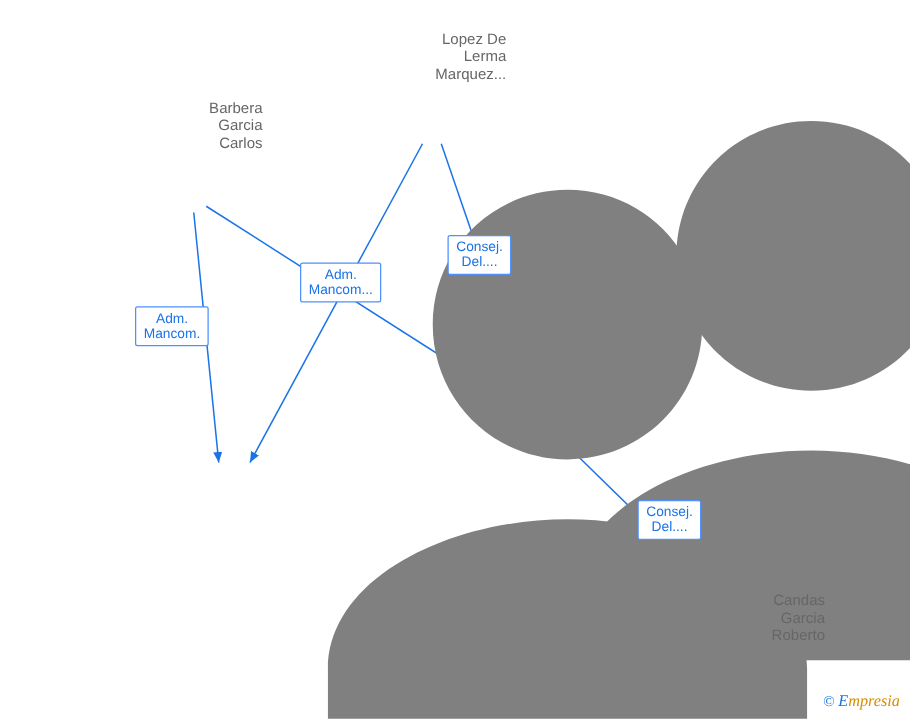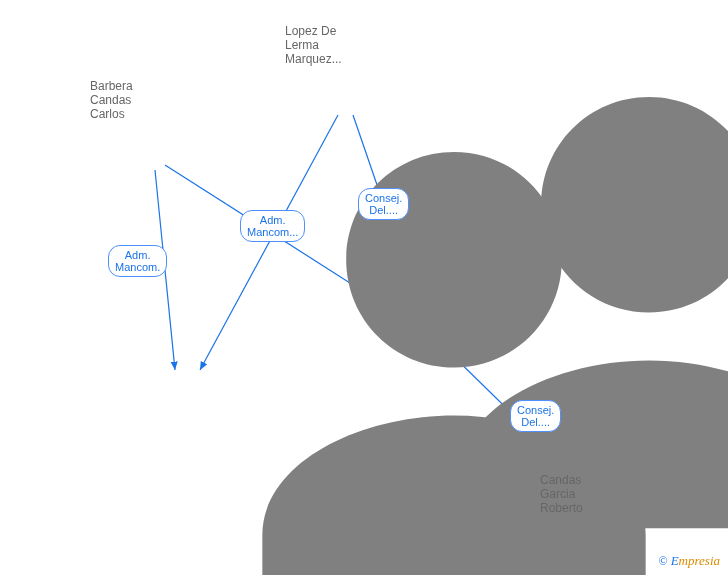--- a/index.html
+++ b/index.html
@@ -1,22 +1,22 @@
 <!DOCTYPE html>
 <html><head>
 <meta charset="utf-8">
 <style>
   html, body { margin: 0; padding: 0; width: 728px; height: 575px; font-family: Arial, Helvetica, sans-serif; background: #fff; overflow: hidden; }
   .canvas { position: relative; width: 728px; height: 575px; }
   svg { position: absolute; left: 0; top: 0; width: 728px; height: 575px; }
-  .node { position: absolute; width: 120px; text-align: left; }
+  .node { position: absolute; width: 120px; text-align: right; }
   .node .label { font-size: 12px; color: #666; line-height: 1.15; margin-bottom: 4px; white-space: pre-line; }
   .node .label-below { margin-top: 4px; }
   .person-icon, .bldg-icon { display: flex; justify-content: center; }
-  .edge-label { position: absolute; border: 1px solid #4d90fe; background: #fff; color: #1a73e8; font-size: 11px; line-height: 1.1; padding: 3px 6px; border-radius: 12px; text-align: center; white-space: pre-line; }
+  .edge-label { position: absolute; border: 1px solid #4d90fe; background: #fff; color: #1a73e8; font-size: 11px; line-height: 1.1; padding: 3px 6px; border-radius: 2px; text-align: center; white-space: pre-line; }
   .watermark { position: absolute; right: 8px; bottom: 6px; font-family: Georgia, 'Times New Roman', serif; font-style: italic; font-size: 13px; margin-left: 25px; }
   .watermark .c { color: #1a73e8; font-style: normal; font-size: 12px; margin-right: 3px; }
   .watermark .e { color: #1a73e8; }
   .watermark .rest { color: #d98b00; }
 </style>
 </head>
 <body>
 
 <div class="canvas">
 
@@ -33,21 +33,21 @@
 
     <line x1="338" y1="115" x2="200" y2="370" stroke="#1a73e8" stroke-width="1.2" marker-end="url(#arrow)"></line>
 
     <line x1="353" y1="115" x2="420" y2="310" stroke="#1a73e8" stroke-width="1.2" marker-end="url(#arrow)"></line>
 
     <line x1="580" y1="480" x2="445" y2="348" stroke="#1a73e8" stroke-width="1.2" marker-end="url(#arrow)"></line>
   </svg>
 
   <div class="node" style="left:90px; top:80px;">
     <div class="label">Barbera
-Candas
+Garcia
 Carlos</div>
     <div class="person-icon">
       <svg width="30" height="30" viewBox="0 0 24 24">
           <path fill="#808080" d="M12 12c2.5 0 4.5-2 4.5-4.5S14.5 3 12 3 7.5 5 7.5 7.5 9.5 12 12 12zm0 2c-4 0-8 2-8 5v2h16v-2c0-3-4-5-8-5z"></path>
         </svg>
     </div>
   </div>
 
   <div class="node" style="left:285px; top:25px;">
     <div class="label">Lopez De

